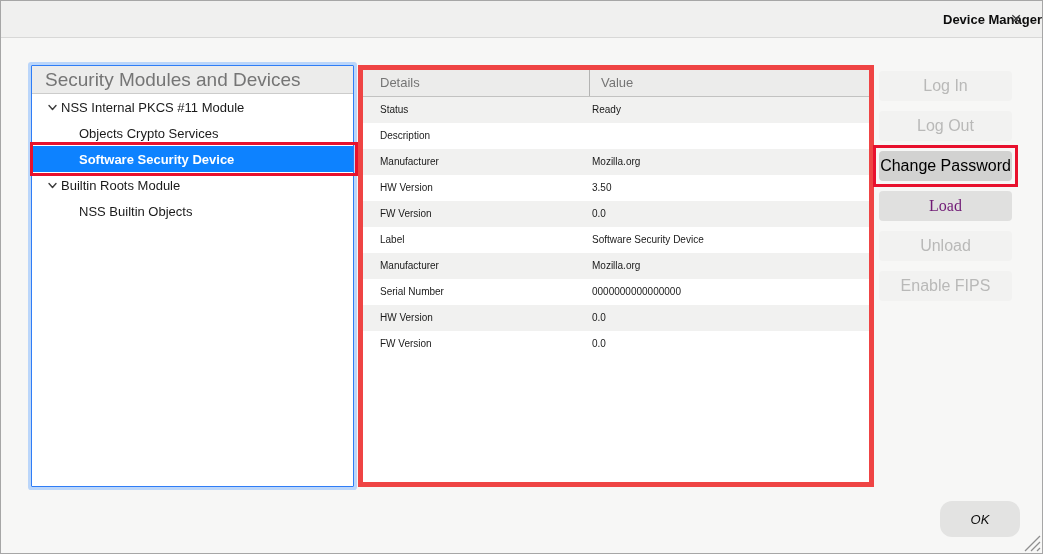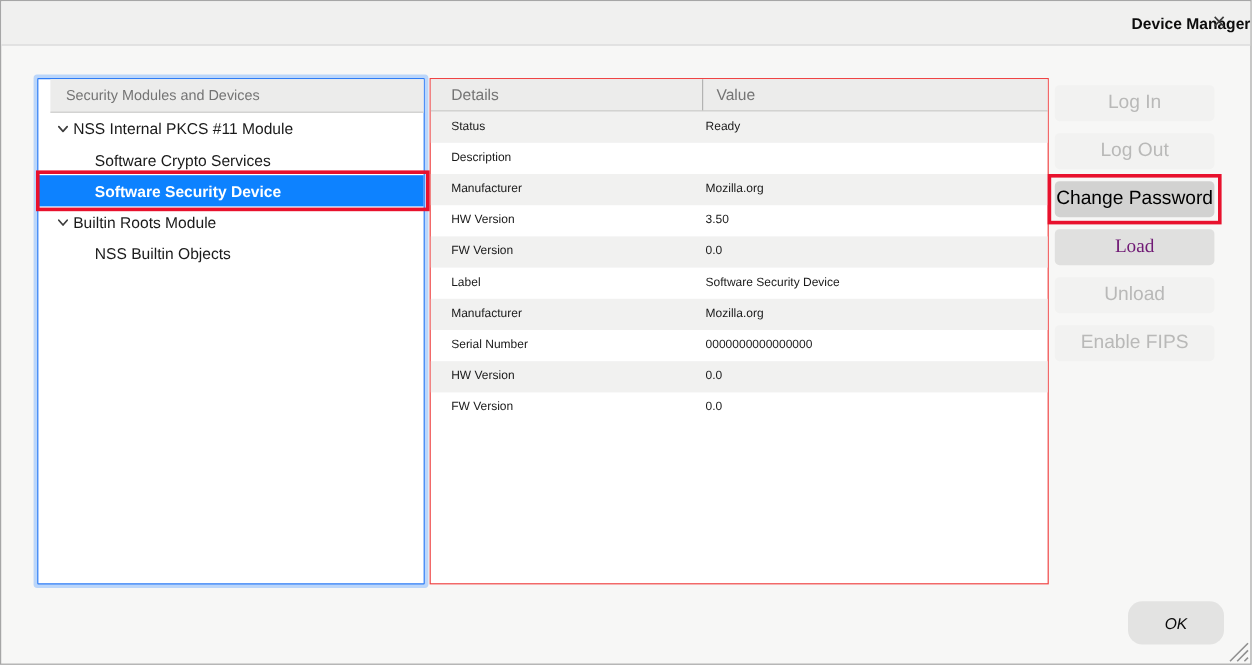--- a/index.html
+++ b/index.html
@@ -30,36 +30,36 @@
 
   
   .tree-panel {
     position:absolute; left:30px; top:64px; width:323px; height:422px;
     background:#fff; border:1px solid #2f7df6;
     box-shadow:0 0 0 3px rgba(112,172,255,0.45);
     border-radius:1px;
   }
   .panel-header {
     height:28px; line-height:27px; background:#ececeb;
-    border-bottom:1px solid #cccccb; color:#757575; font-size:12px;
-    padding-left:13px; white-space:nowrap; overflow:hidden;margin-left:10px;
+    border-bottom:1px solid #cccccb; color:#757575; font-size:19px;
+    padding-left:13px; white-space:nowrap; overflow:hidden;
   }
   .tree-row {
     height:26px; display:flex; align-items:center;
     font-size:13px; color:#1a1a1a; white-space:nowrap; cursor:default;
   }
   .tree-row.level0 { padding-left:15px; }
   .tree-row.level1 { padding-left:47px; }
   .tree-row .chev { width:11px; height:11px; margin-right:3px; flex:0 0 auto; }
   .tree-row.selected { background:#0d82ff; color:#fff; font-weight:bold; }
 
   
   .details-panel {
     position:absolute; left:357px; top:64px; width:516px; height:422px;
-    background:#fff; border:1px solid #ef4444;
+    background:#fff; border:5px solid #ef4444;
   }
   .details-header {
     height:27px; background:#ececeb; border-bottom:1px solid #c2c2c1;
     display:flex; color:#757575; font-size:13px;
   }
   .details-header .col-label {
     width:226px; padding-left:17px; line-height:26px; flex:0 0 auto;
   }
   .details-header .col-value {
     flex:1; line-height:26px; border-left:1px solid #b3b3b2; padding-left:11px;
@@ -106,21 +106,21 @@
     <div class="panel-header">Security Modules and Devices</div>
 
     <div class="tree-row level0">
       <svg class="chev" viewBox="0 0 11 11">
           <path d="M2 3.5 L5.5 7.5 L9 3.5" fill="none" stroke="#3c3c3c" stroke-width="1.4" stroke-linecap="round" stroke-linejoin="round"></path>
         </svg>
       <span>NSS Internal PKCS #11 Module</span>
     </div>
 
     <div class="tree-row level1">
-      <span>Software Crypto Services</span>
+      <span>Objects Crypto Services</span>
     </div>
 
     <div class="tree-row level1 selected">
       <span>Software Security Device</span>
     </div>
 
     <div class="tree-row level0">
       <svg class="chev" viewBox="0 0 11 11">
           <path d="M2 3.5 L5.5 7.5 L9 3.5" fill="none" stroke="#3c3c3c" stroke-width="1.4" stroke-linecap="round" stroke-linejoin="round"></path>
         </svg>

